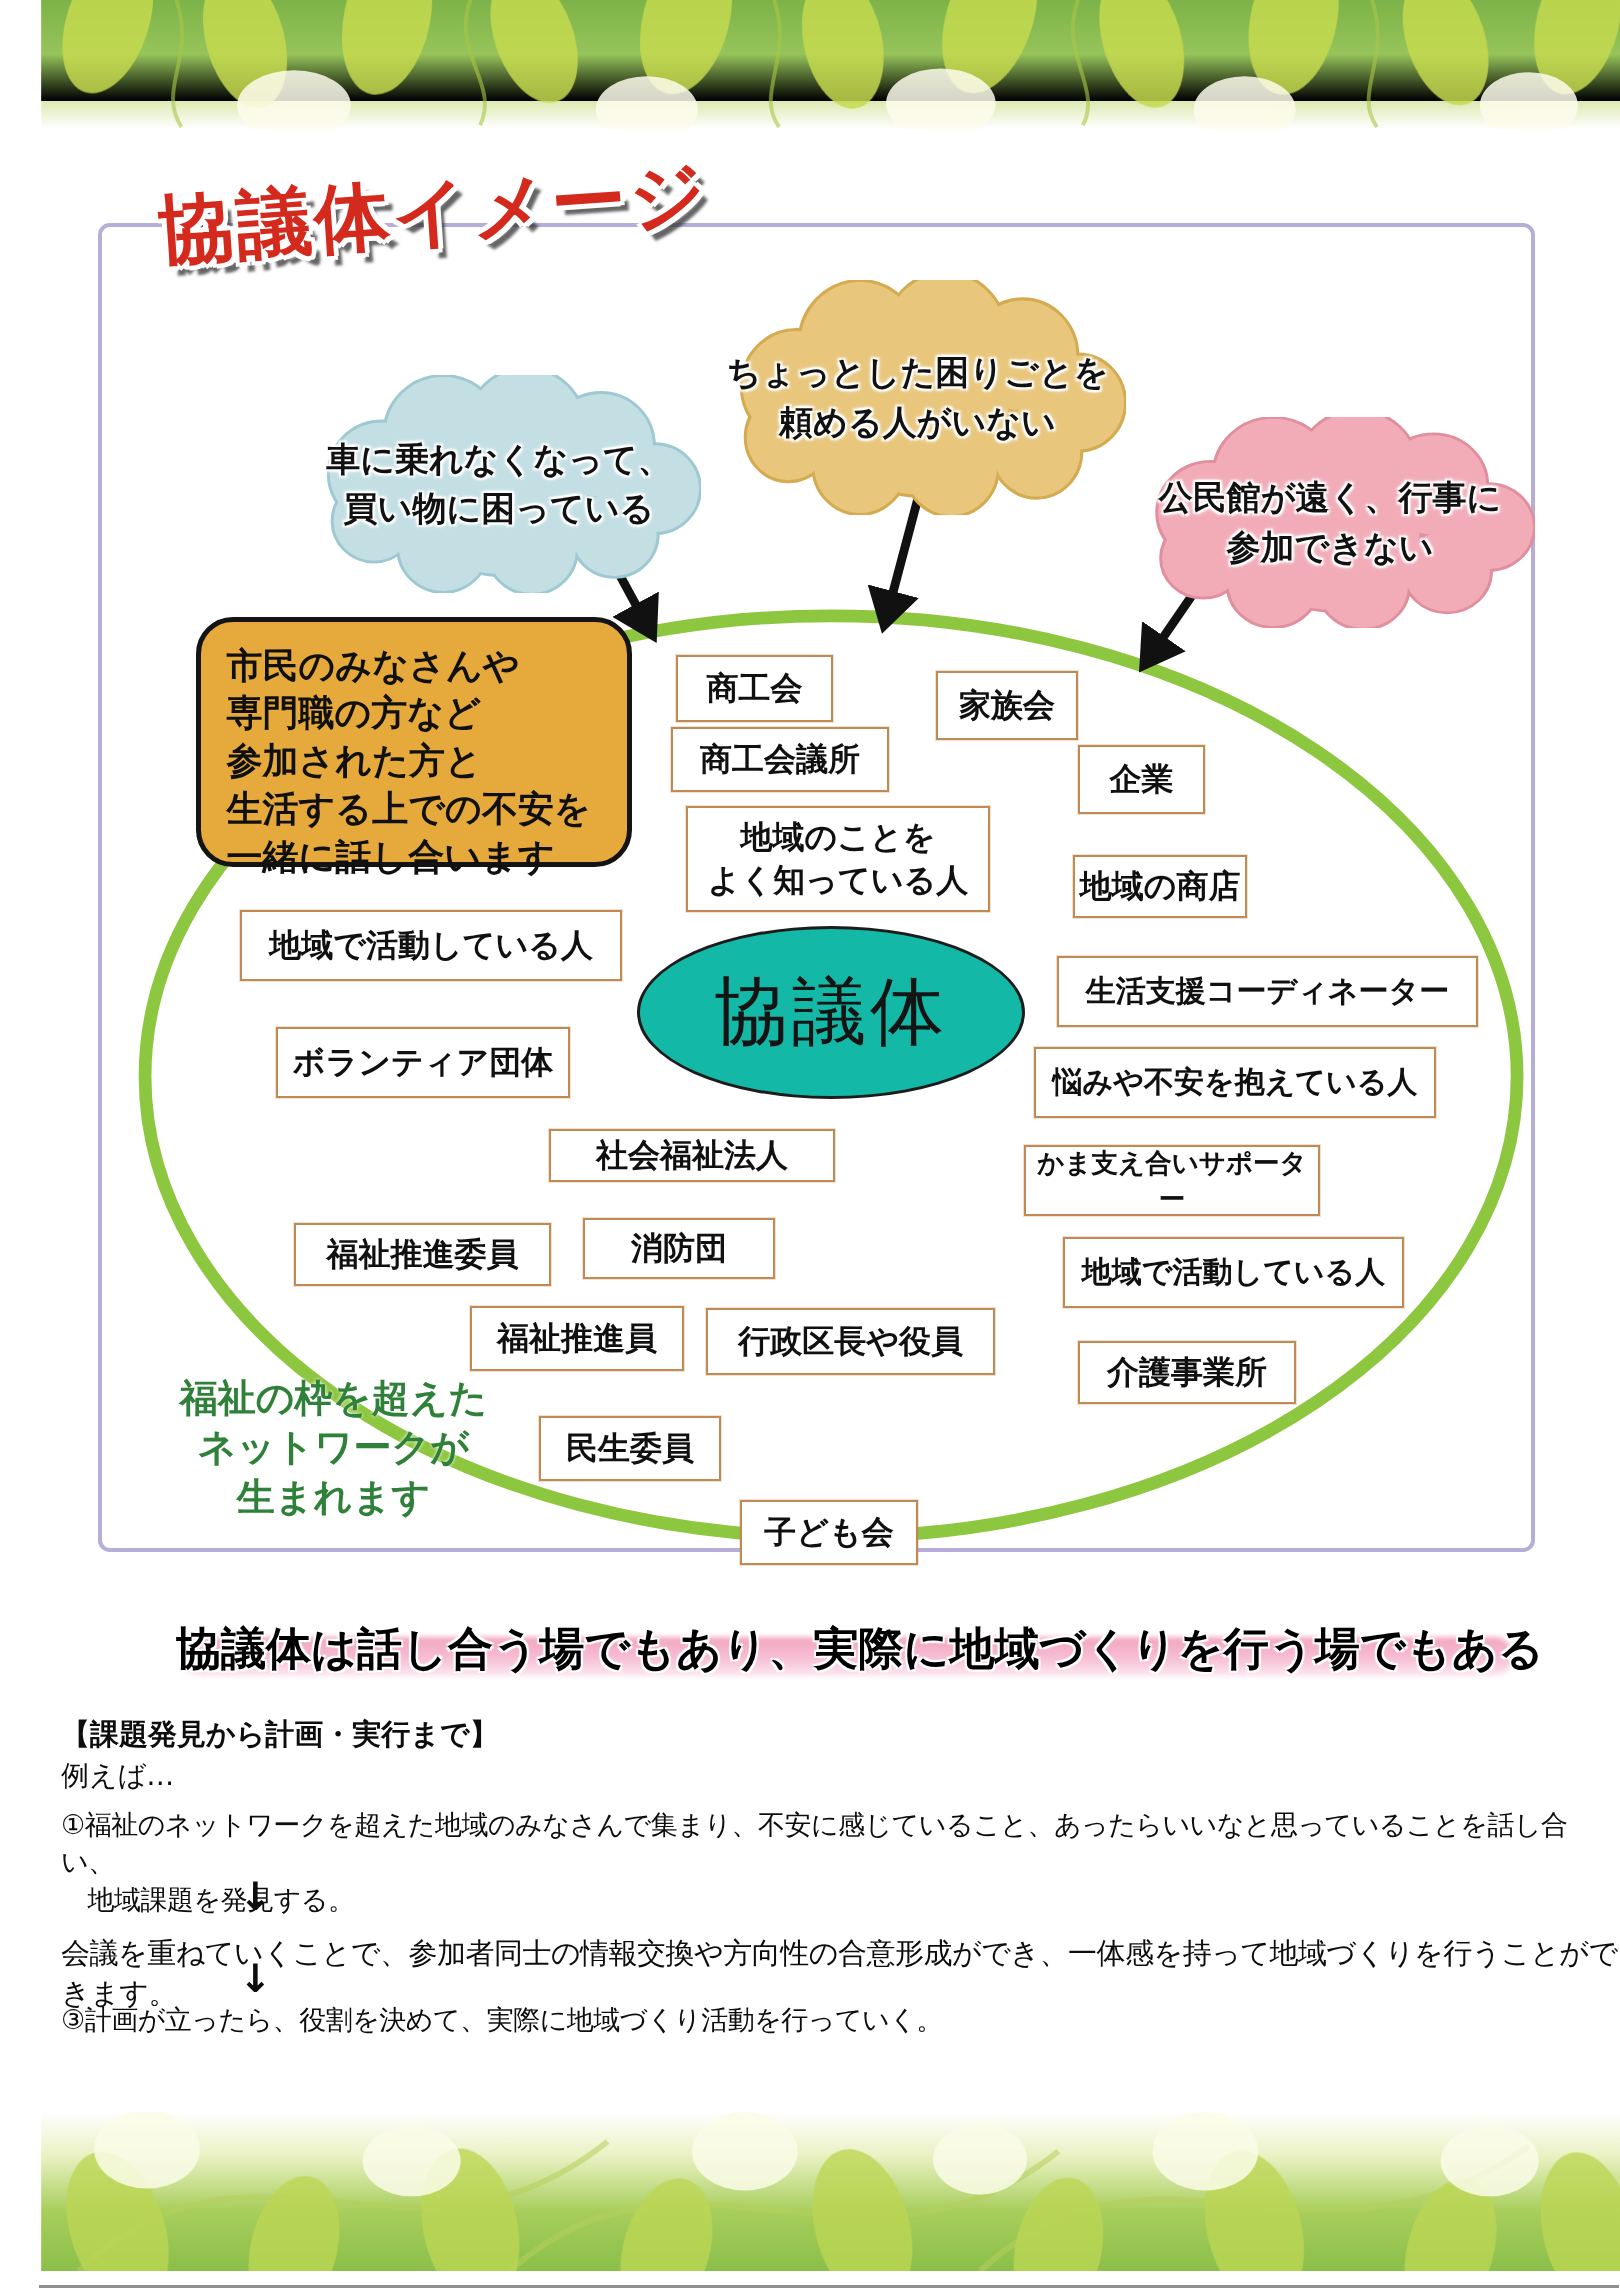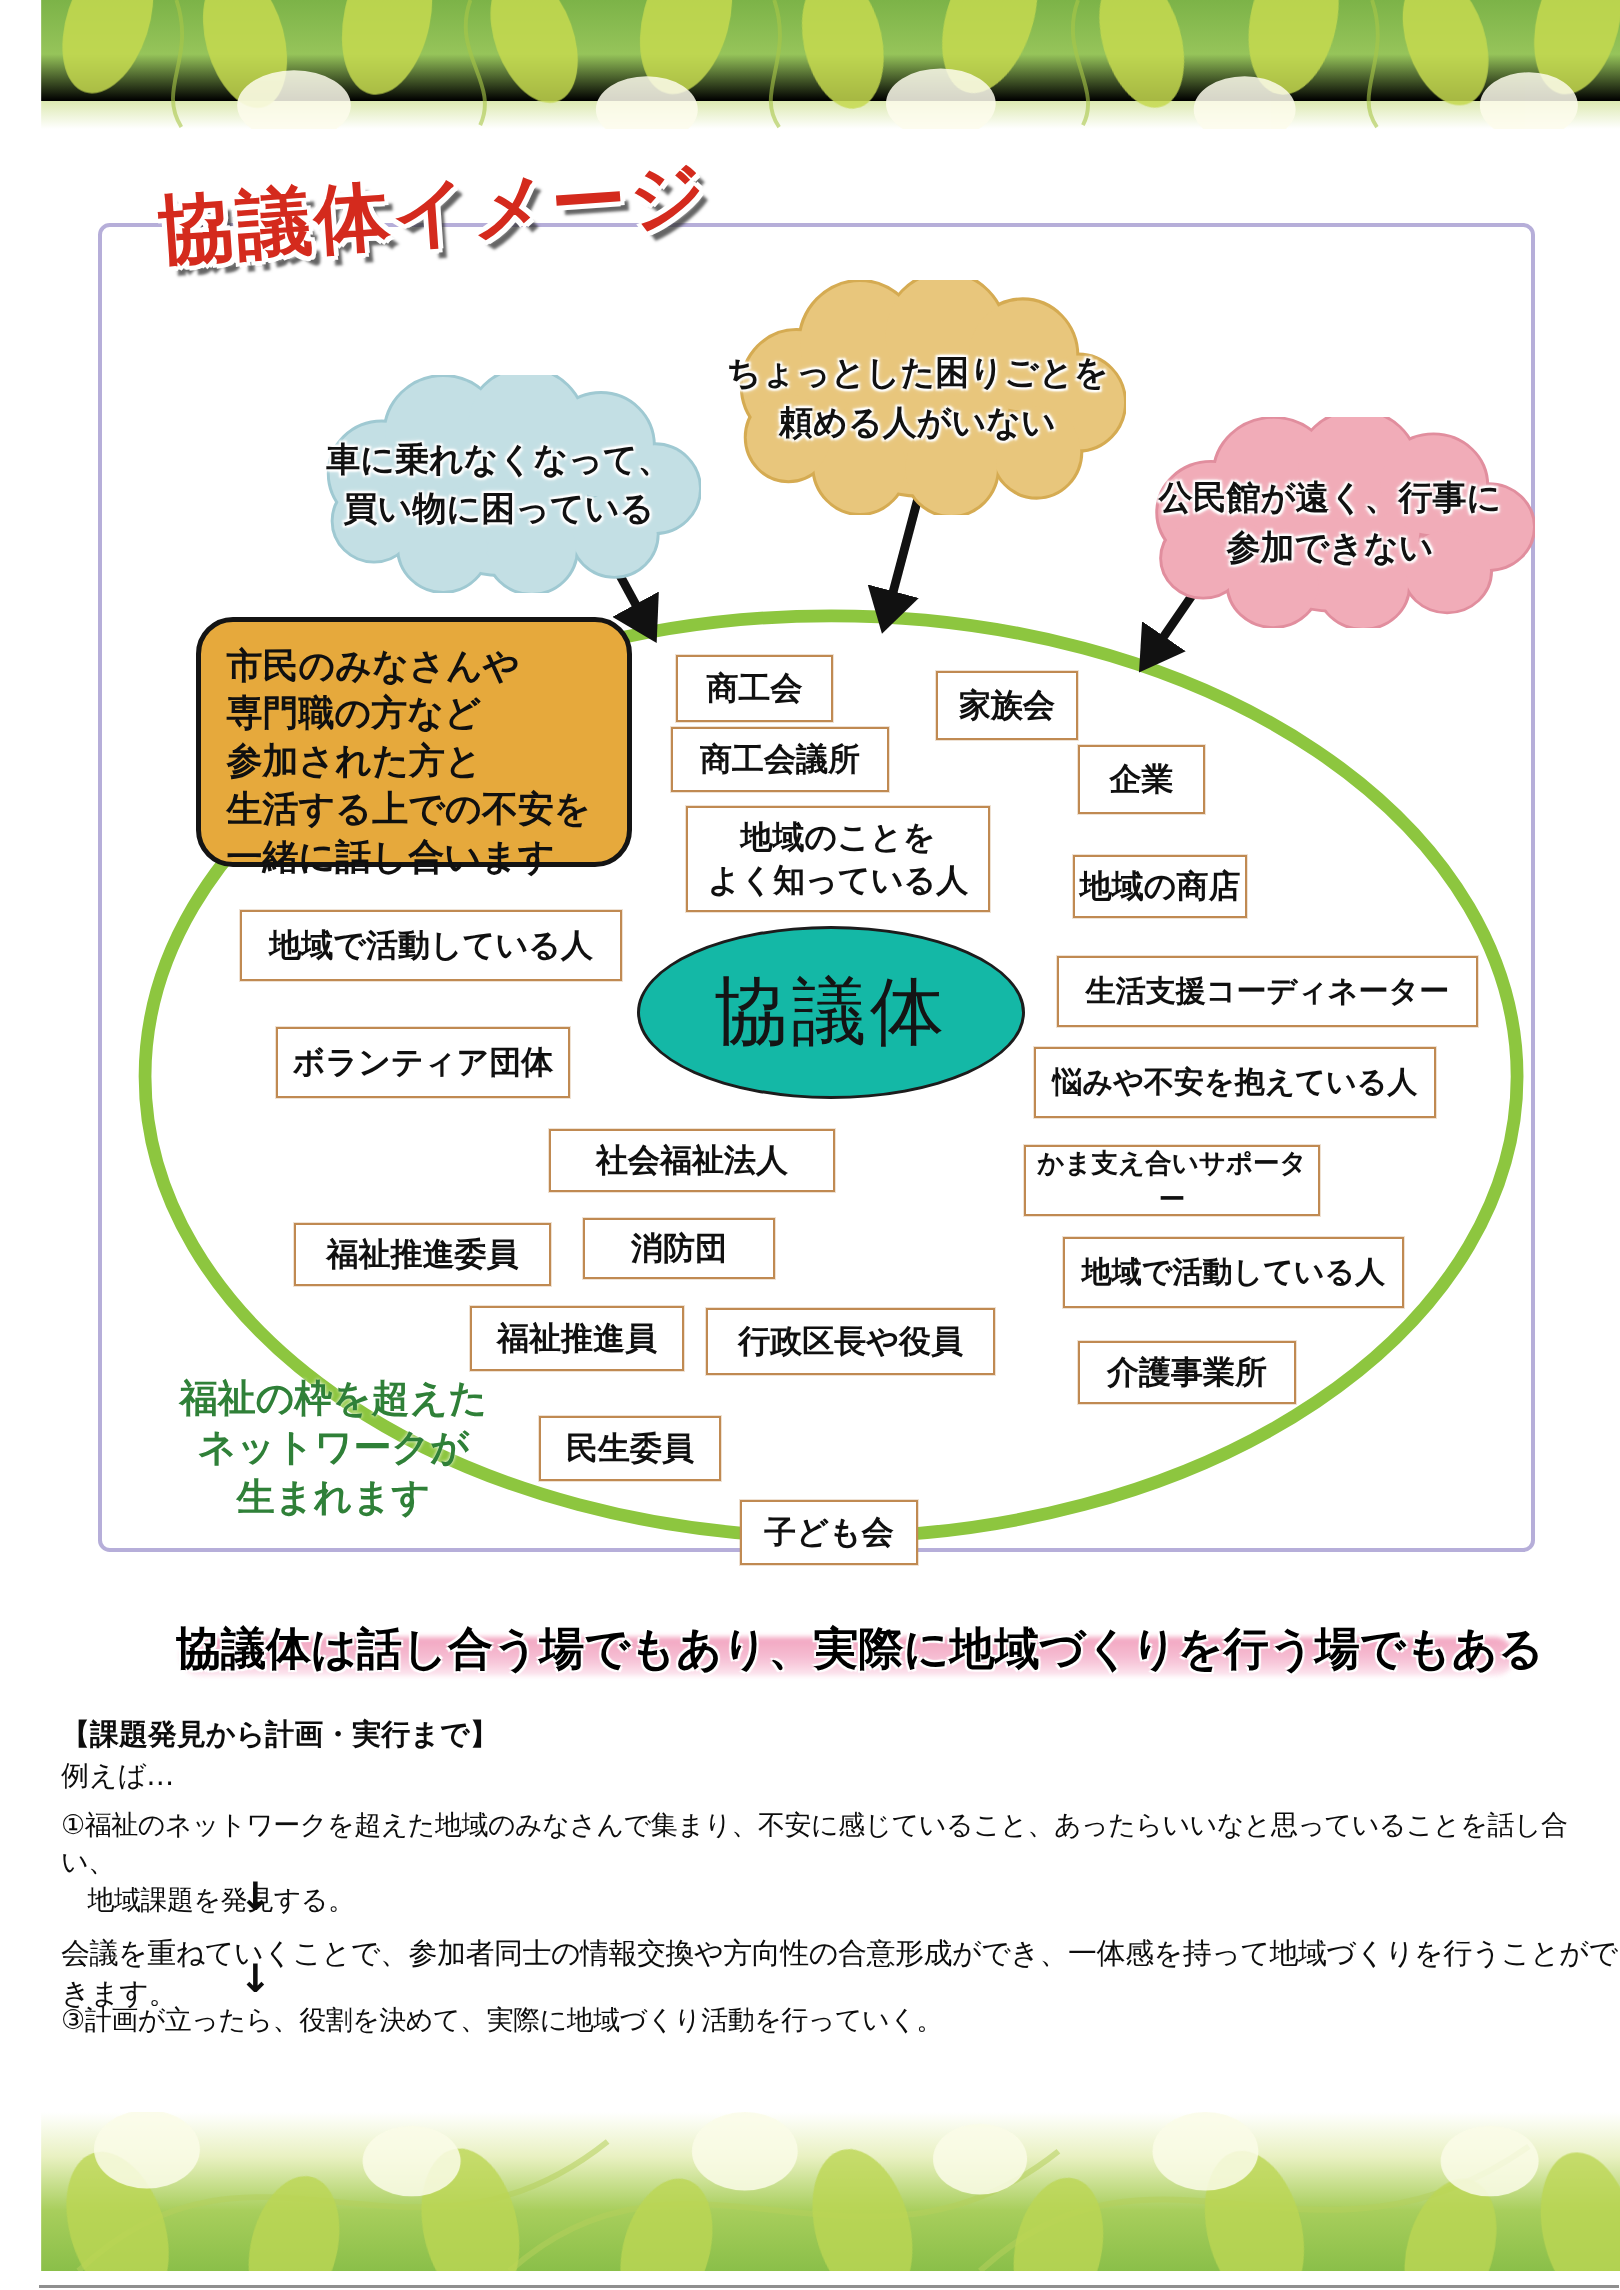--- a/index.html
+++ b/index.html
@@ -240,21 +240,21 @@
   <div class="member" style="left:671px;top:727px;width:218px;height:65px;">商工会議所</div>
   <div class="member" style="left:936px;top:671px;width:142px;height:69px;">家族会</div>
   <div class="member" style="left:1078px;top:745px;width:127px;height:69px;">企業</div>
   <div class="member" style="left:686px;top:806px;width:304px;height:106px;">地域のことを
 よく知っている人</div>
   <div class="member" style="left:1073px;top:855px;width:174px;height:63px;">地域の商店</div>
   <div class="member" style="left:240px;top:910px;width:382px;height:71px;">地域で活動している人</div>
   <div class="member md" style="left:1057px;top:956px;width:421px;height:71px;">生活支援コーディネーター</div>
   <div class="member" style="left:276px;top:1027px;width:294px;height:71px;">ボランティア団体</div>
   <div class="member md" style="left:1034px;top:1047px;width:402px;height:71px;">悩みや不安を抱えている人</div>
-  <div class="member" style="left:549px;top:1129px;width:286px;height:63px;text-align:right;">社会福祉法人</div>
+  <div class="member" style="left:549px;top:1129px;width:286px;height:53px;text-align:right;">社会福祉法人</div>
   <div class="member sm" style="left:1024px;top:1145px;width:296px;height:71px;">かま支え合いサポーター</div>
   <div class="member" style="left:294px;top:1223px;width:257px;height:63px;">福祉推進委員</div>
   <div class="member" style="left:583px;top:1218px;width:192px;height:61px;">消防団</div>
   <div class="member md" style="left:1063px;top:1237px;width:341px;height:71px;">地域で活動している人</div>
   <div class="member" style="left:470px;top:1306px;width:214px;height:65px;">福祉推進員</div>
   <div class="member" style="left:706px;top:1308px;width:289px;height:67px;">行政区長や役員</div>
   <div class="member" style="left:1078px;top:1341px;width:218px;height:63px;">介護事業所</div>
   <div class="member" style="left:539px;top:1416px;width:182px;height:65px;">民生委員</div>
   <div class="member" style="left:740px;top:1500px;width:178px;height:65px;font-family:Liberation Serif, serif;">子ども会</div>
 

